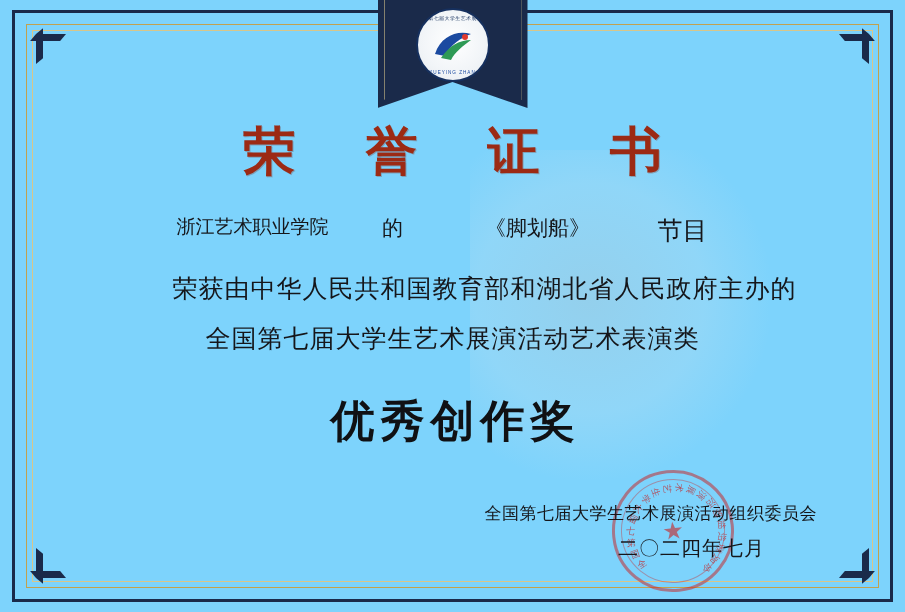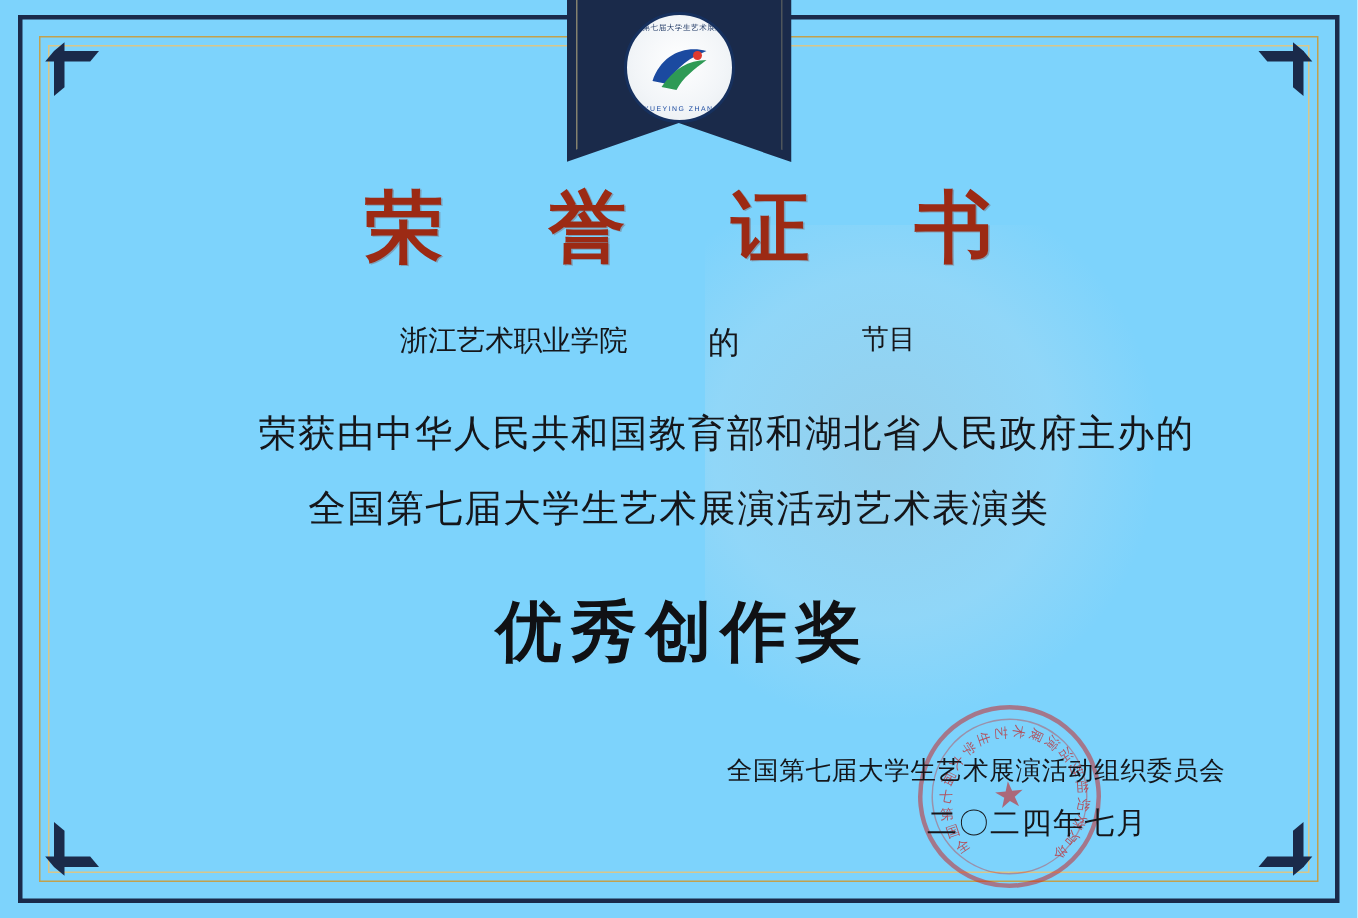--- a/index.html
+++ b/index.html
@@ -191,21 +191,21 @@
   .line1 .work {
     display: inline-block;
     min-width: 180px;
     text-align: center;
     font-size: 21px;
   }
   .line1 .program {
     display: inline-block;
     width: 110px;
     text-align: center;
-    font-size: 18px;
+    font-size: 25px;
   }
 
   .line2 {
     top: 272px;
     font-size: 25px;
     letter-spacing: 1px;
     padding-left: 32px;
   }
   .line3 {
     top: 322px;
@@ -325,20 +325,21 @@
       <circle cx="34" cy="9" r="3" fill="#e03a2f"></circle>
     </svg>
     <div class="ring-text-bottom">XUEYING ZHAN</div>
   </div>
 
   <div class="title">荣 誉 证 书</div>
 
   <div class="line line1">
     <span class="school">浙江艺术职业学院</span>
     <span class="of">的</span>
+    <span class="work">《脚划船》</span>
     <span class="program">节目</span>
   </div>
 
   <div class="line line2">荣获由中华人民共和国教育部和湖北省人民政府主办的</div>
   <div class="line line3">全国第七届大学生艺术展演活动艺术表演类</div>
 
   <div class="award">优秀创作奖</div>
 
   <div class="seal">
     <div class="seal-inner"></div>

